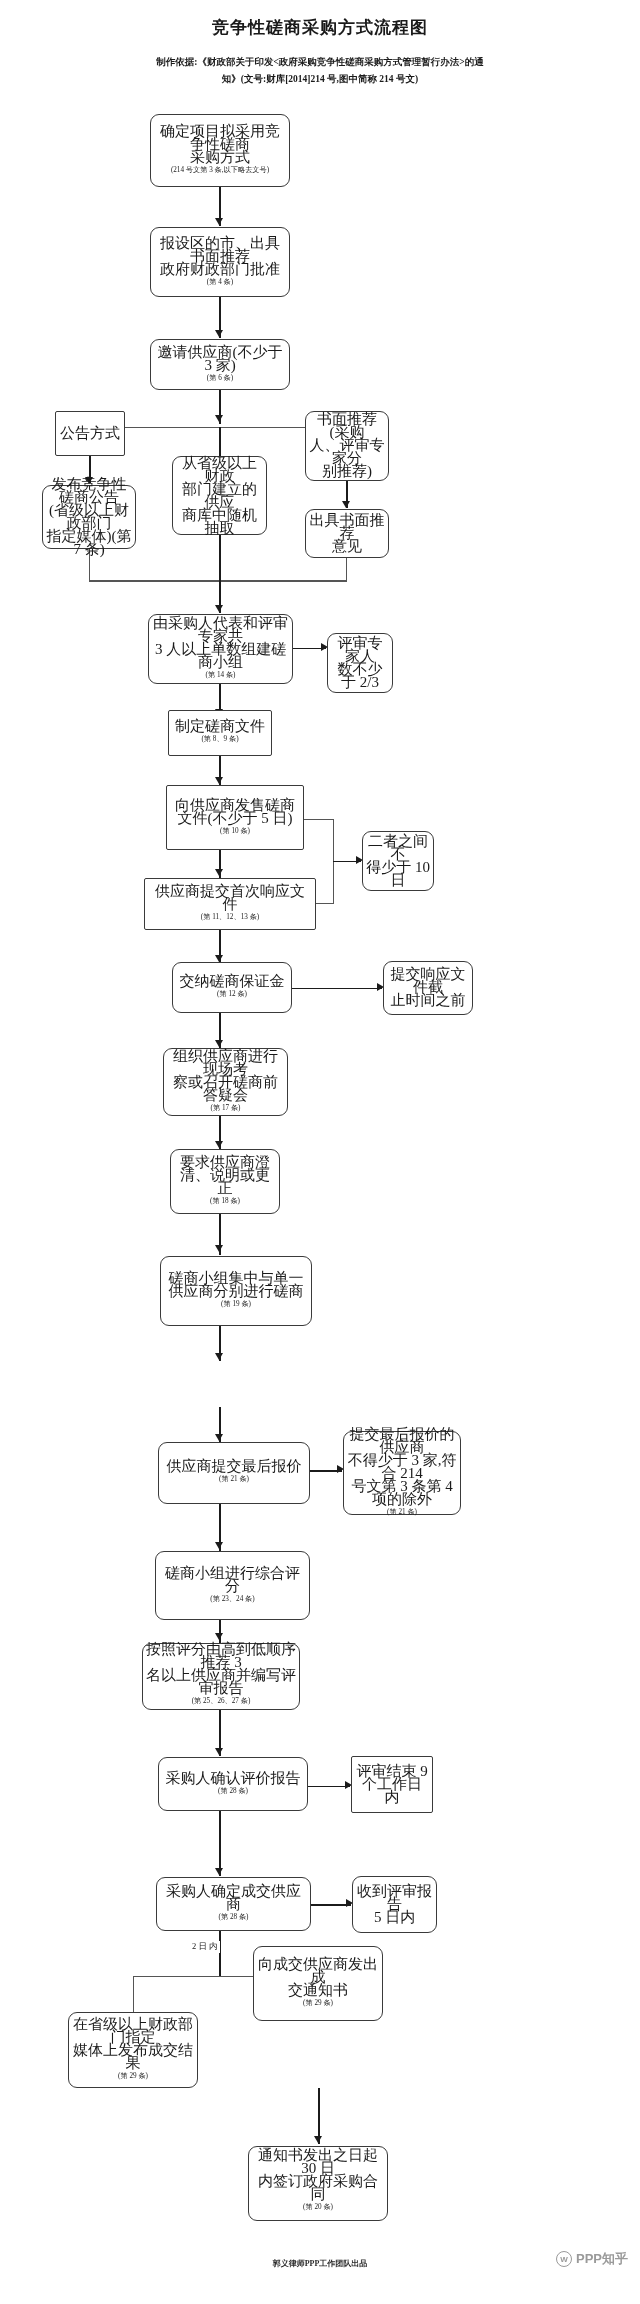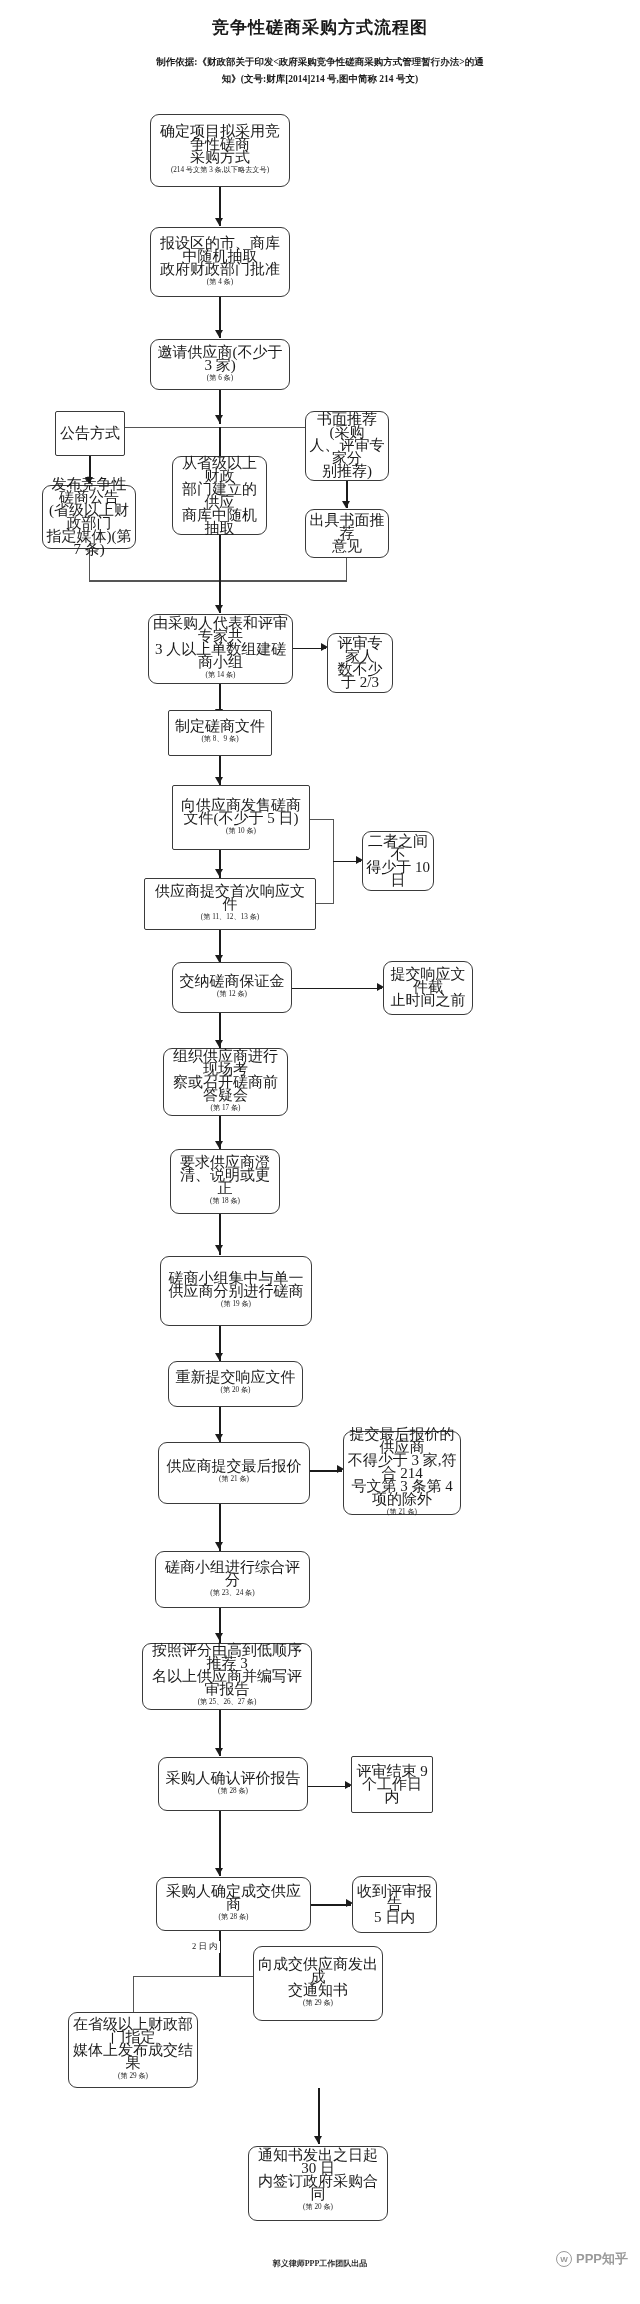--- a/index.html
+++ b/index.html
@@ -80,21 +80,21 @@
 
   <div class="box" style="left: 150px; top: 114.044px; width: 140px; height: 72.7975px; justify-content: center;">
     <div class="t">确定项目拟采用竞争性磋商
 采购方式</div>
     <div class="a">(214 号文第 3 条,以下略去文号)</div>
   </div>
   <div class="ln v" style="left: 219px; top: 186.842px; height: 39.0949px;"></div>
   <div class="arrowdown" style="left: 215.3px; top: 217.848px;"></div>
 
   <div class="box" style="left: 150px; top: 227.285px; width: 140px; height: 70.1013px; justify-content: center;">
-    <div class="t">报设区的市、商库中随机抽取
+    <div class="t">报设区的市、出具书面推荐
 政府财政部门批准</div>
     <div class="a">(第 4 条)</div>
   </div>
   <div class="ln v" style="left: 219px; top: 297.386px; height: 40.443px;"></div>
   <div class="arrowdown" style="left: 215.3px; top: 329.741px;"></div>
 
   <div class="box" style="left: 150px; top: 339.177px; width: 140px; height: 51.2278px; justify-content: center;">
     <div class="t">邀请供应商(不少于 3 家)</div>
     <div class="a">(第 6 条)</div>
   </div>
@@ -159,21 +159,21 @@
   <div class="ln v" style="left: 219px; top: 684.291px; height: 32.3544px;"></div>
   <div class="arrowdown" style="left: 215.3px; top: 708.557px;"></div>
 
   <div class="box sq" style="left: 168px; top: 709.905px; width: 104px; height: 45.8354px; justify-content: center;">
     <div class="t">制定磋商文件</div>
     <div class="a">(第 8、9 条)</div>
   </div>
   <div class="ln v" style="left: 219px; top: 755.741px; height: 31.0063px;"></div>
   <div class="arrowdown" style="left: 215.3px; top: 777.31px;"></div>
 
-  <div class="box sq" style="left: 166px; top: 785.399px; width: 138px; height: 64.7089px; justify-content: center; margin-left: 6px;">
+  <div class="box sq" style="left: 166px; top: 785.399px; width: 138px; height: 64.7089px; justify-content: center;">
     <div class="t">向供应商发售磋商
 文件(不少于 5 日)</div>
     <div class="a">(第 10 条)</div>
   </div>
   <div class="ln v" style="left: 219px; top: 850.108px; height: 29.6582px;"></div>
   <div class="arrowdown" style="left: 215.3px; top: 868.981px;"></div>
 
   <div class="box sq" style="left: 144px; top: 878.418px; width: 172px; height: 51.2278px; justify-content: center;">
     <div class="t">供应商提交首次响应文件</div>
     <div class="a">(第 11、12、13 条)</div>
@@ -225,52 +225,48 @@
   <div class="arrowdown" style="left: 215.3px; top: 1245.1px;"></div>
 
   <div class="box" style="left: 160px; top: 1255.89px; width: 152px; height: 70.1013px; justify-content: center;">
     <div class="t">磋商小组集中与单一
 供应商分别进行磋商</div>
     <div class="a">(第 19 条)</div>
   </div>
   <div class="ln v" style="left: 219px; top: 1325.99px; height: 35.0506px;"></div>
   <div class="arrowdown" style="left: 215.3px; top: 1352.95px;"></div>
 
-  <div class="box" style="left: 168px; top: 1361.04px; width: 135px; height: 45.8354px; justify-content: center;">
-    <div class="t">重新提交响应文件</div>
-    <div class="a">(第 20 条)</div>
-  </div>
   <div class="ln v" style="left: 219px; top: 1406.87px; height: 35.0506px;"></div>
   <div class="arrowdown" style="left: 215.3px; top: 1433.84px;"></div>
 
   <div class="box" style="left: 158px; top: 1441.92px; width: 152px; height: 62.0127px; justify-content: center;">
     <div class="t">供应商提交最后报价</div>
     <div class="a">(第 21 条)</div>
   </div>
   <div class="ln h" style="left: 310px; top: 1470.23px; width: 32px;"></div>
   <div class="arrowright" style="left: 337px; top: 1465.25px;"></div>
 
   <div class="box" style="left: 343px; top: 1431.14px; width: 118px; height: 83.5823px; justify-content: center;">
     <div class="t">提交最后报价的供应商
 不得少于 3 家,符合 214
 号文第 3 条第 4 项的除外</div>
     <div class="a">(第 21 条)</div>
   </div>
 
   <div class="ln v" style="left: 219px; top: 1503.94px; height: 47.1835px;"></div>
   <div class="arrowdown" style="left: 215.3px; top: 1541.68px;"></div>
 
-  <div class="box" style="left: 155px; top: 1551.12px; width: 155px; height: 57px; justify-content: center;">
+  <div class="box" style="left: 155px; top: 1551.12px; width: 155px; height: 69px; justify-content: center;">
     <div class="t">磋商小组进行综合评分</div>
     <div class="a">(第 23、24 条)</div>
   </div>
   <div class="ln v" style="left: 219px; top: 1602.35px; height: 40.443px;"></div>
   <div class="arrowdown" style="left: 215.3px; top: 1633.35px;"></div>
 
-  <div class="box" style="left: 142px; top: 1642.79px; width: 170px; height: 67.4051px; justify-content: center;">
+  <div class="box" style="left: 142px; top: 1642.79px; width: 158px; height: 67.4051px; justify-content: flex-end;">
     <div class="t">按照评分由高到低顺序推荐 3
 名以上供应商并编写评审报告</div>
     <div class="a">(第 25、26、27 条)</div>
   </div>
   <div class="ln v" style="left: 219px; top: 1710.2px; height: 45.8354px;"></div>
   <div class="arrowdown" style="left: 215.3px; top: 1747.94px;"></div>
 
   <div class="box" style="left: 158px; top: 1757.38px; width: 150px; height: 53.9241px; justify-content: center;">
     <div class="t">采购人确认评价报告</div>
     <div class="a">(第 28 条)</div>

